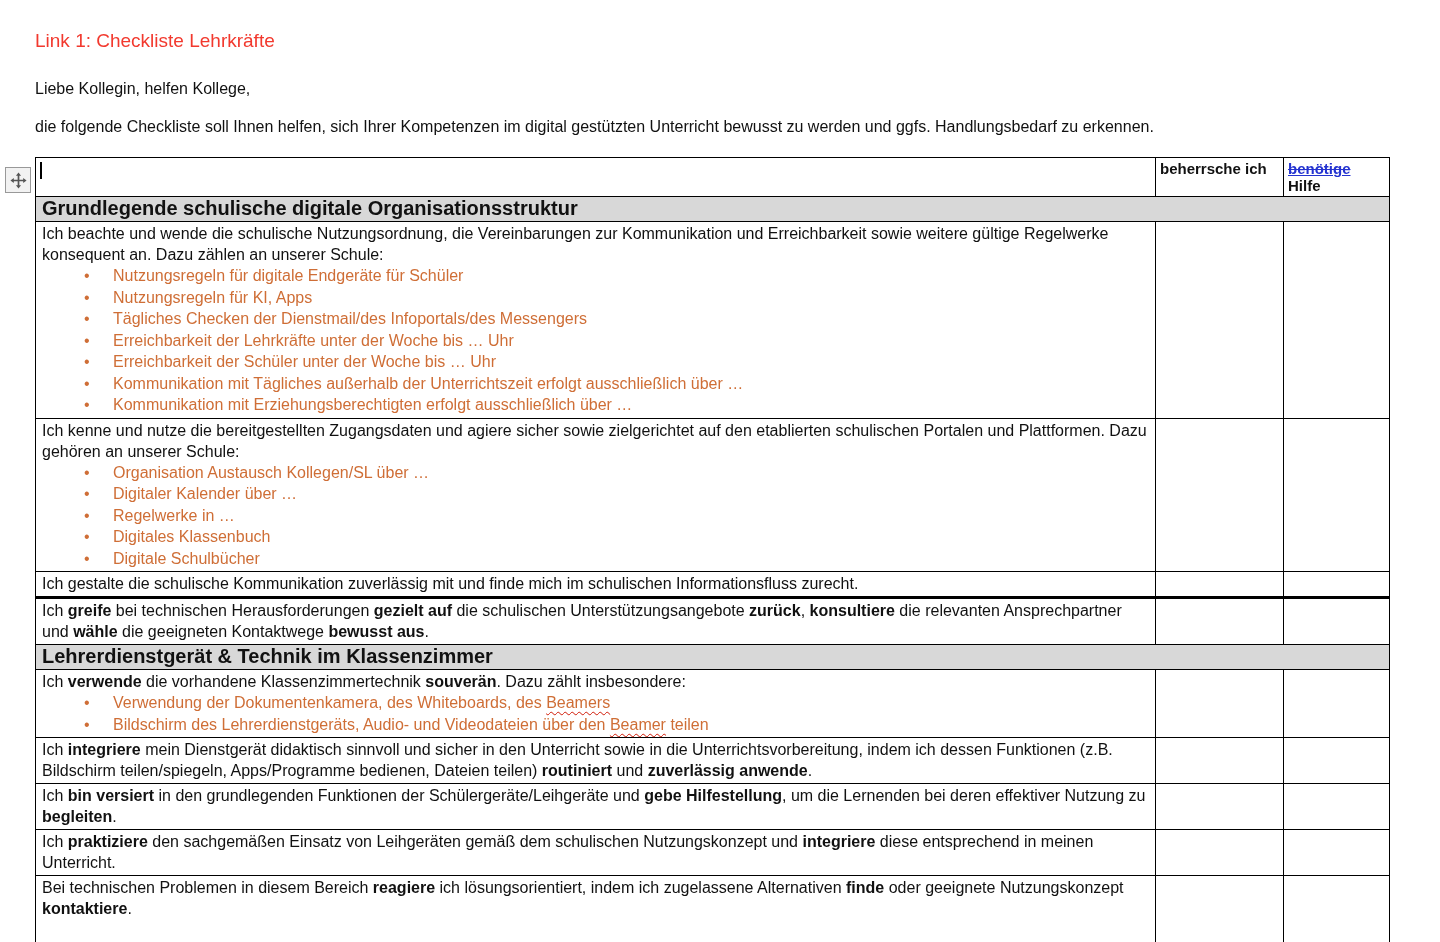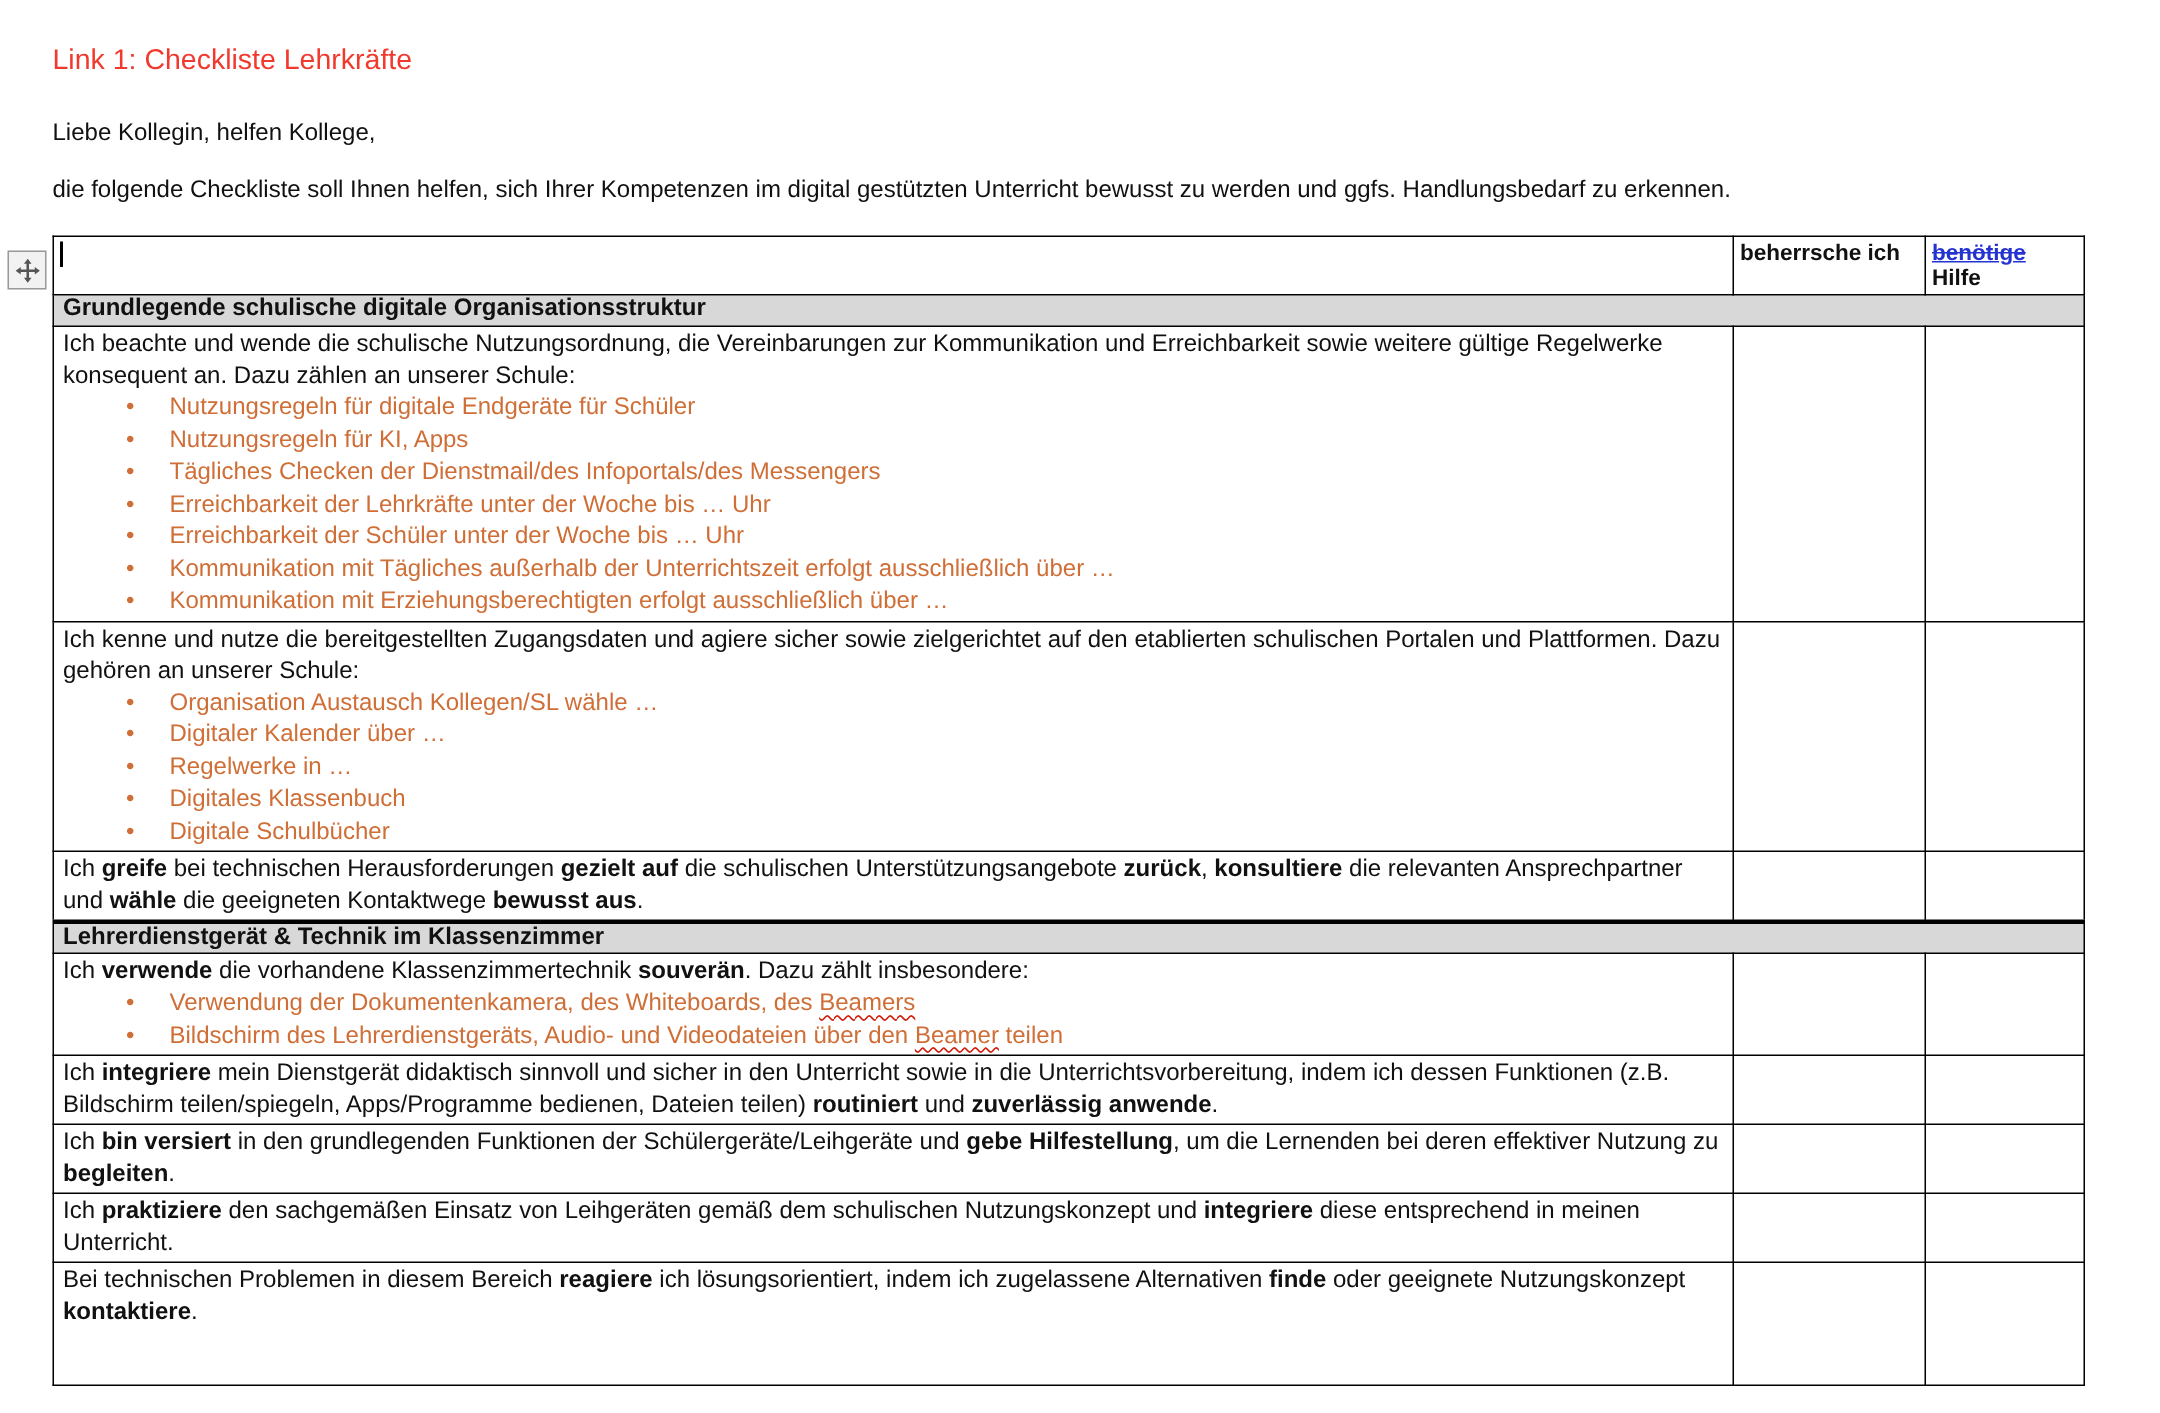--- a/index.html
+++ b/index.html
@@ -67,21 +67,21 @@
     background:#000;vertical-align:middle;
   }
   .tracked{
     color:var(--blue);
     text-decoration:underline line-through;
     text-decoration-color:var(--blue);
   }
   td.section-cell{
     background:var(--gray);
     font-weight:bold;
-    font-size:16px;
+    font-size:20px;
     padding:0 6px 1px 6px;
     height:21px;
   }
   td.content-cell{
     padding:1px 8px 2px 6px;
     line-height:21px;
   }
   td.content-cell .b{font-weight:bold;}
   .sq{
     text-decoration:underline;
@@ -158,32 +158,39 @@
               <li><span>Kommunikation mit Erziehungsberechtigten erfolgt ausschließlich über …</span></li>
             </ul>
           </td>
           <td class="ans"></td>
           <td class="ans"></td>
         </tr>
         <tr>
           <td class="content-cell">
             <div><span>Ich kenne und nutze die bereitgestellten Zugangsdaten und agiere sicher sowie zielgerichtet auf den etablierten schulischen Portalen und Plattformen. Dazu gehören an unserer Schule:</span></div>
             <ul class="bullets">
-              <li><span>Organisation Austausch Kollegen/SL wähle …</span></li>
+              <li><span>Organisation Austausch Kollegen/SL über …</span></li>
               <li><span>Digitaler Kalender über …</span></li>
               <li><span>Regelwerke in …</span></li>
               <li><span>Digitales Klassenbuch</span></li>
               <li><span>Digitale Schulbücher</span></li>
             </ul>
           </td>
           <td class="ans"></td>
           <td class="ans"></td>
         </tr>
         <tr>
           <td class="content-cell">
+            <div><span>Ich gestalte die schulische Kommunikation zuverlässig mit und finde mich im schulischen Informationsfluss zurecht.</span></div>
+          </td>
+          <td class="ans"></td>
+          <td class="ans"></td>
+        </tr>
+        <tr>
+          <td class="content-cell">
             <div><span>Ich </span><span class="b">greife</span><span> bei technischen Herausforderungen </span><span class="b">gezielt auf</span><span> die schulischen Unterstützungsangebote </span><span class="b">zurück</span><span>, </span><span class="b">konsultiere</span><span> die relevanten Ansprechpartner und </span><span class="b">wähle</span><span> die geeigneten Kontaktwege </span><span class="b">bewusst aus</span><span>.</span></div>
           </td>
           <td class="ans"></td>
           <td class="ans"></td>
         </tr>
         <tr>
           <td colspan="3" class="section-cell">Lehrerdienstgerät &amp; Technik im Klassenzimmer</td>
         </tr>
         <tr>
           <td class="content-cell">

